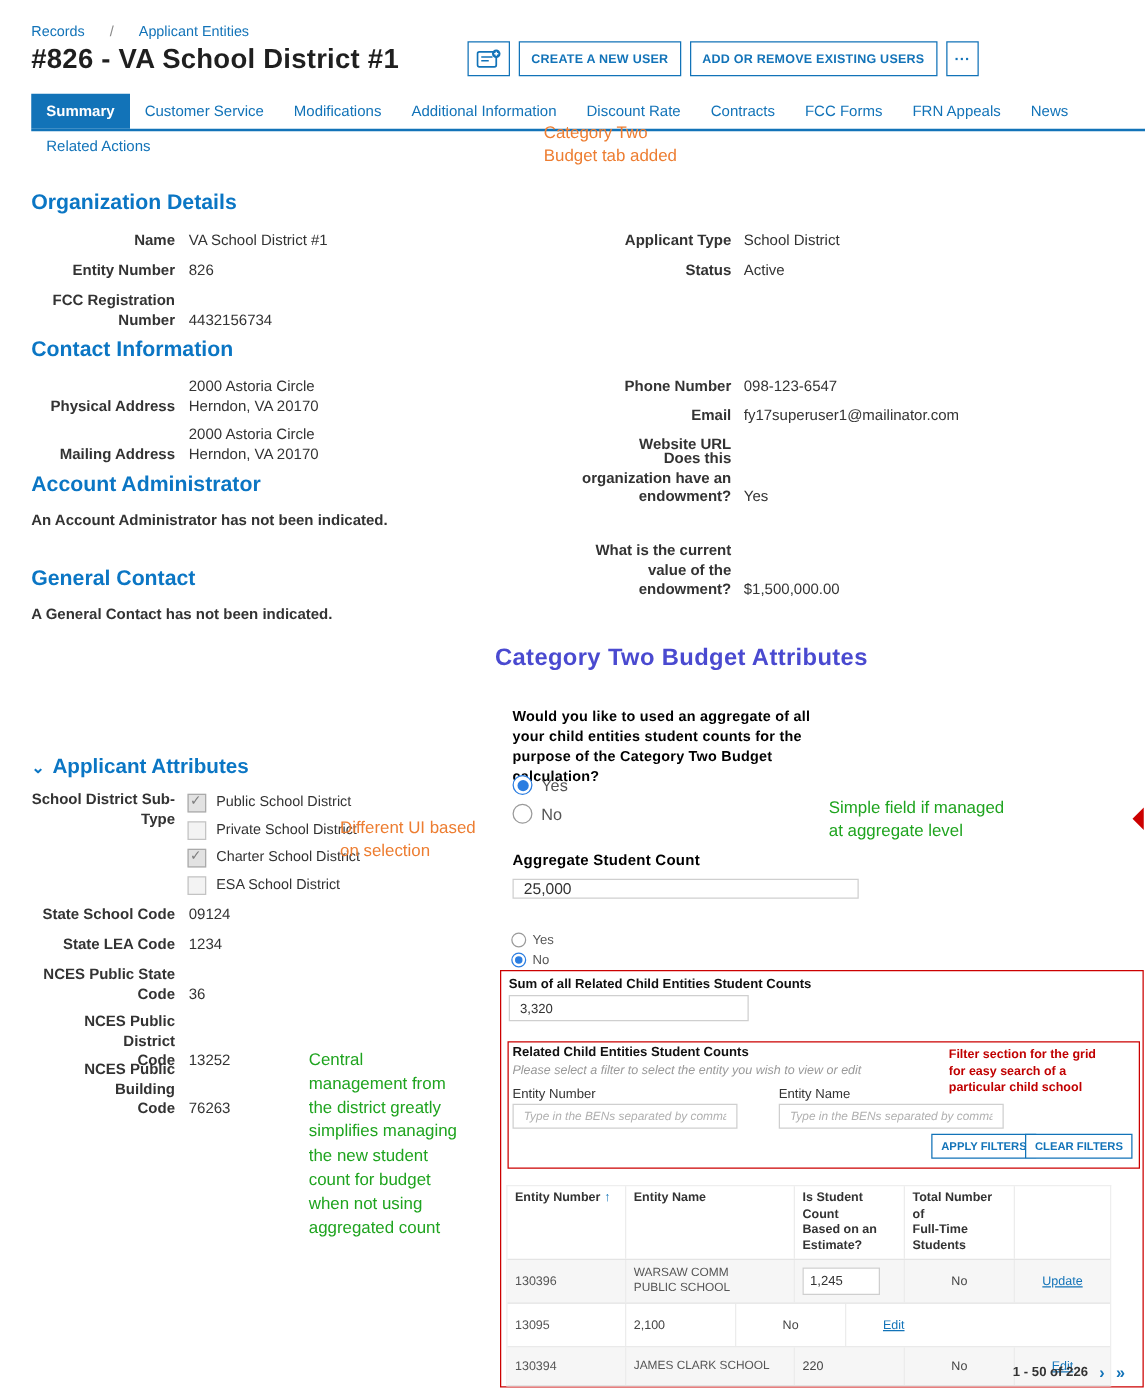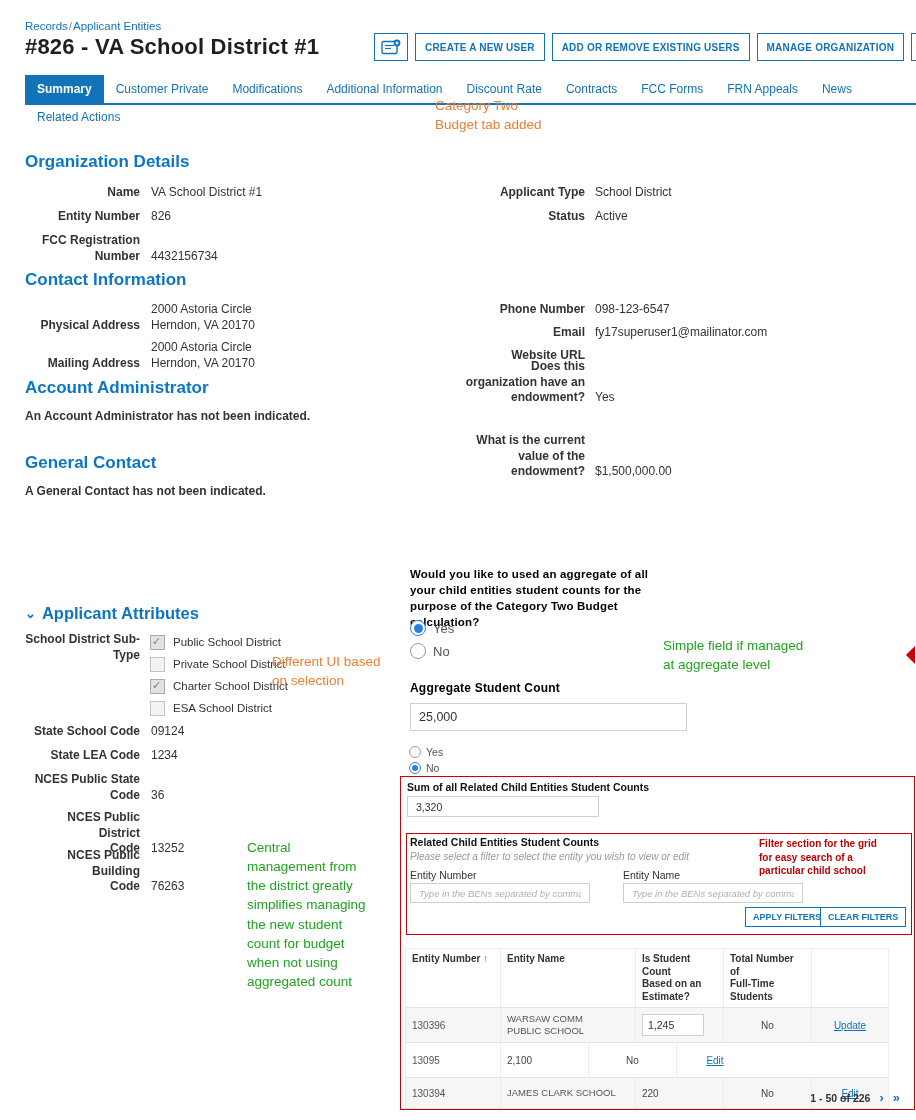--- a/index.html
+++ b/index.html
@@ -1,19 +1,19 @@
 <!DOCTYPE html>
 <html><head>
 <meta charset="utf-8">
 <style>
   html,body{margin:0;padding:0}
   body{font-family:"Liberation Sans",sans-serif;background:#fff;color:#333}
   .page{position:relative;width:916px;height:1120px;background:#fff;overflow:hidden}
   .abs{position:absolute}
-  .crumb{font-size:11.5px;display:flex;gap:1px;align-items:center}
+  .crumb{font-size:11.5px;display:flex;gap:20px;align-items:center}
   .crumb a{color:#1273b8;text-decoration:none;cursor:pointer}
   .crumb .sep{color:#888}
   .title{font-size:22px;font-weight:bold;color:#1f1f1f;letter-spacing:.2px}
   .btn{display:inline-flex;align-items:center;justify-content:center;background:#fff;border:1px solid #1273b8;color:#1273b8;font-family:inherit;font-size:10px;font-weight:bold;letter-spacing:.2px;padding:0 9px;height:28px;cursor:pointer;white-space:nowrap}
   .icon-btn{padding:0 6px}
   .more-btn{padding:0}
   .more-btn .mdots{padding:0 6px;font-weight:bold;font-size:12px}
   .tabbar{display:flex;align-items:flex-end;border-bottom:2px solid #1273b8}
   .tab{font-size:12px;color:#1273b8;padding:7px 12px;cursor:pointer;white-space:nowrap}
   .tab.active{background:#1273b8;color:#fff;font-weight:bold}
@@ -87,30 +87,29 @@
         <rect x="1" y="2.5" width="15" height="12" rx="1.5" fill="none" stroke="#1273b8" stroke-width="1.4"></rect>
         <line x1="4" y1="6.5" x2="13" y2="6.5" stroke="#1273b8" stroke-width="1.2"></line>
         <line x1="4" y1="9.5" x2="10" y2="9.5" stroke="#1273b8" stroke-width="1.2"></line>
         <circle cx="16" cy="4" r="3.4" fill="#1273b8"></circle>
         <line x1="16" y1="2.4" x2="16" y2="5.6" stroke="#fff" stroke-width="1.1"></line>
         <line x1="14.4" y1="4" x2="17.6" y2="4" stroke="#fff" stroke-width="1.1"></line>
       </svg>
     </button>
     <button class="btn">CREATE A NEW USER</button>
     <button class="btn">ADD OR REMOVE EXISTING USERS</button>
-    <button class="btn">MANAGE ORGANIZATION</button>
     <button class="btn more-btn">
       <span class="mdots">···</span>
 
     </button>
   </div>
 
   <div class="abs tabbar" style="left:25px;top:75px;width:891px">
     <div class="tab active">Summary</div>
-    <div class="tab">Customer Private</div>
+    <div class="tab">Customer Service</div>
     <div class="tab">Modifications</div>
     <div class="tab">Additional Information</div>
     <div class="tab">Discount Rate</div>
     <div class="tab">Contracts</div>
     <div class="tab">FCC Forms</div>
     <div class="tab">FRN Appeals</div>
     <div class="tab">News</div>
   </div>
   <div class="abs linklike" style="left:37px;top:110px">Related Actions</div>
 
@@ -176,36 +175,37 @@
   <div class="abs frow" style="left:455px;top:433px">
     <div class="flabel lw130">What is the current
 value of the
 endowment?</div>
     <div class="fvalue">$1,500,000.00</div>
   </div>
 
   <div class="abs sec-h" style="left:25px;top:453px">General Contact</div>
   <div class="abs note" style="left:25px;top:484px">A General Contact has not been indicated.</div>
 
+  <div class="abs c2h" style="left:396px;top:516px">Category Two Budget Attributes</div>
   <div class="abs c2q" style="left:410px;top:566px;width:262px">Would you like to used an aggregate of all your child entities student counts for the purpose of the Category Two Budget calculation?</div>
 
   <div class="abs radio-row" style="left:410px;top:620px">
     <span class="radio" data-checked="true"></span>
     <span class="radio-lbl">Yes</span>
   </div>
   <div class="abs radio-row" style="left:410px;top:643px">
     <span class="radio" data-checked="false"></span>
     <span class="radio-lbl">No</span>
   </div>
 
   <div class="abs ann ann-green" style="left:663px;top:636px">Simple field if managed
 at aggregate level</div>
 
   <div class="abs c2lbl" style="left:410px;top:681px">Aggregate Student Count</div>
-  <input class="abs inp" style="left: 410px; top: 703px; width: 277px; height: 28px; font-size: 12.5px;" value="25,000">
+  <input class="abs inp" style="left: 410px; top: 703px; width: 277px; height: 16px; font-size: 12.5px;" value="25,000">
 
   <div class="abs radio-row" style="left:409px;top:746px;gap:5px">
     <span class="radio radio-sm" data-checked="false"></span>
     <span class="radio-lbl-sm">Yes</span>
   </div>
   <div class="abs radio-row" style="left:409px;top:762px;gap:5px">
     <span class="radio radio-sm" data-checked="true"></span>
     <span class="radio-lbl-sm">No</span>
   </div>
 

